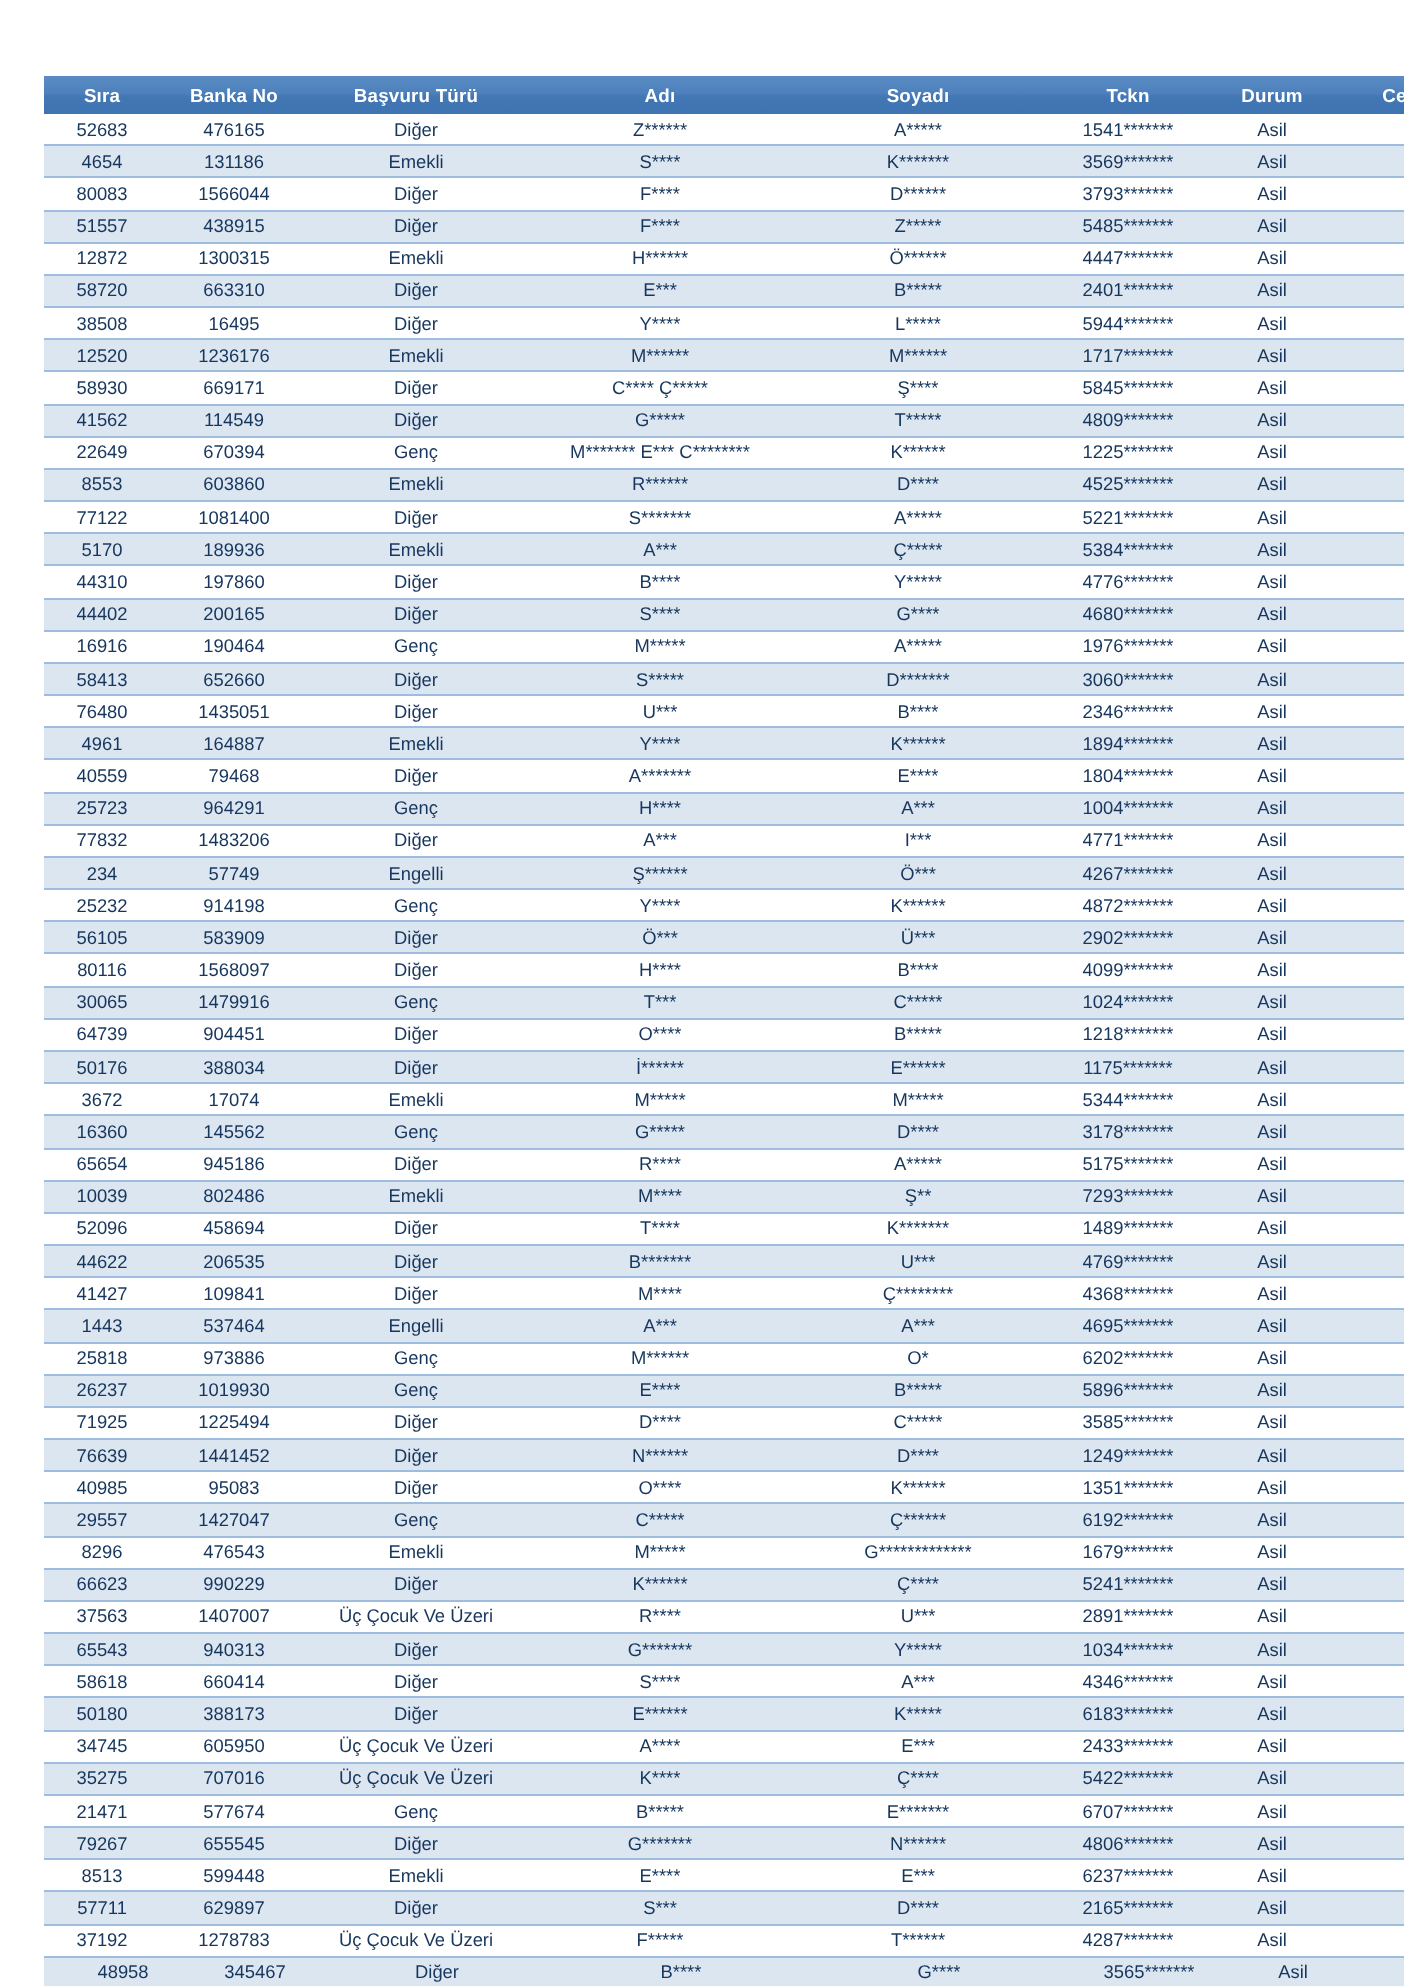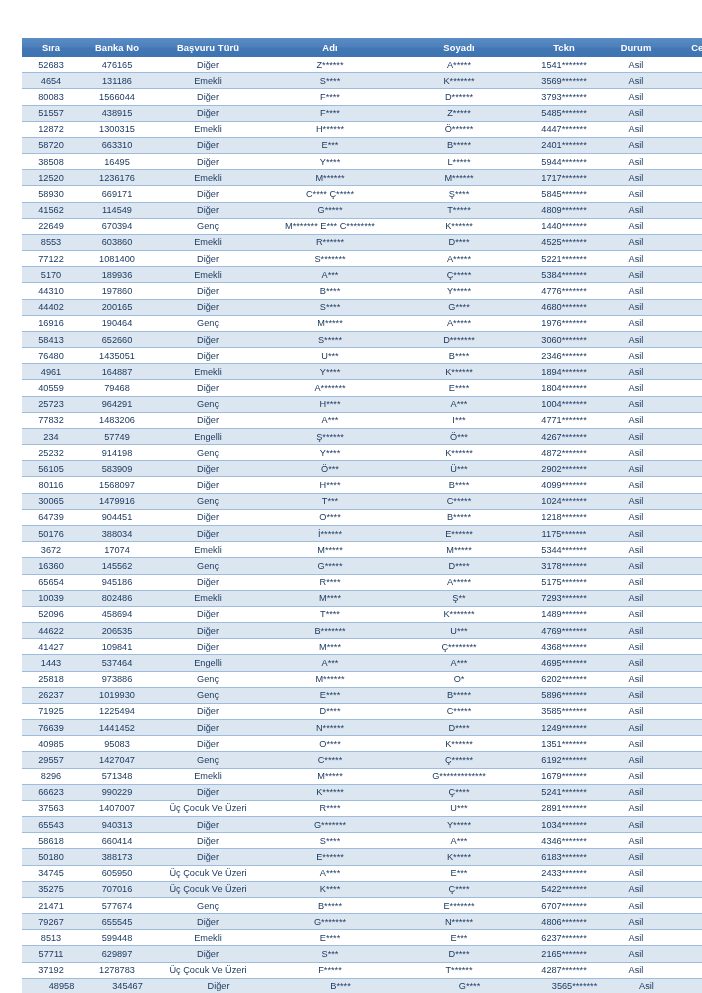--- a/index.html
+++ b/index.html
@@ -205,21 +205,21 @@
             <td>4809*******</td>
             <td>Asil</td>
             <td>5720</td>
           </tr>
           <tr class="odd">
             <td>22649</td>
             <td>670394</td>
             <td>Genç</td>
             <td>M******* E*** C********</td>
             <td>K******</td>
-            <td>1440*******</td>
+            <td>1225*******</td>
             <td>Asil</td>
             <td>5721</td>
           </tr>
           <tr class="even">
             <td>8553</td>
             <td>603860</td>
             <td>Emekli</td>
             <td>R******</td>
             <td>D****</td>
             <td>4525*******</td>
@@ -541,21 +541,21 @@
             <td>1427047</td>
             <td>Genç</td>
             <td>C*****</td>
             <td>Ç******</td>
             <td>6192*******</td>
             <td>Asil</td>
             <td>5754</td>
           </tr>
           <tr class="odd">
             <td>8296</td>
-            <td>571348</td>
+            <td>476543</td>
             <td>Emekli</td>
             <td>M*****</td>
             <td>G*************</td>
             <td>1679*******</td>
             <td>Asil</td>
             <td>5755</td>
           </tr>
           <tr class="even">
             <td>66623</td>
             <td>990229</td>

